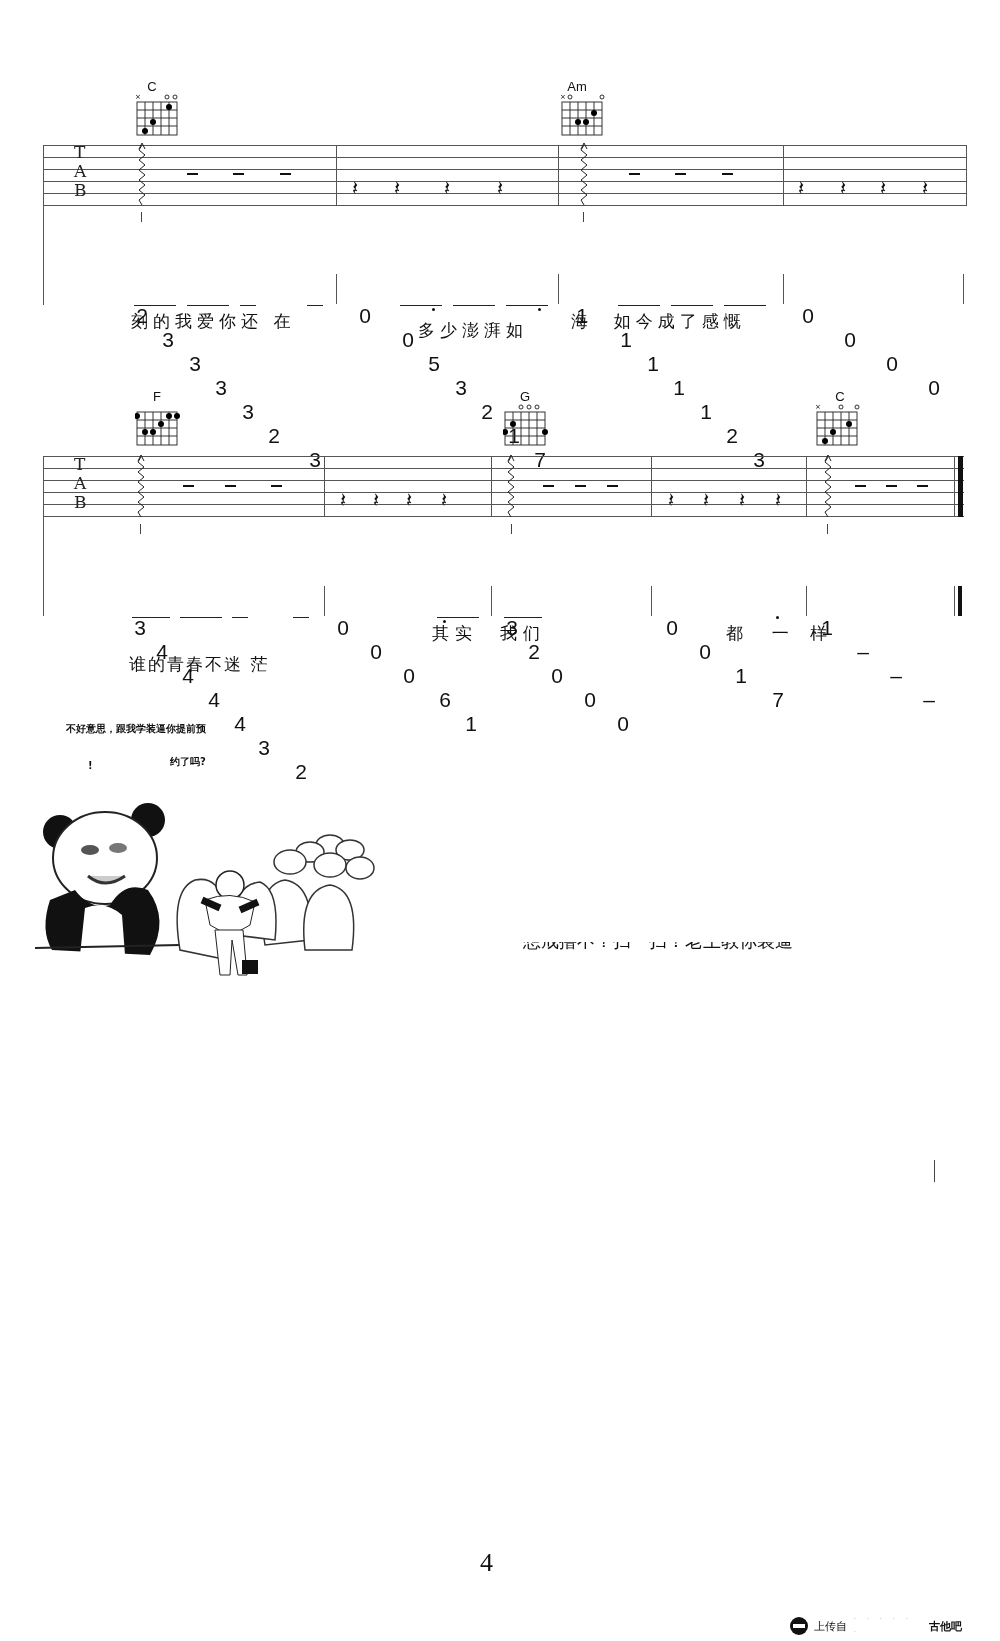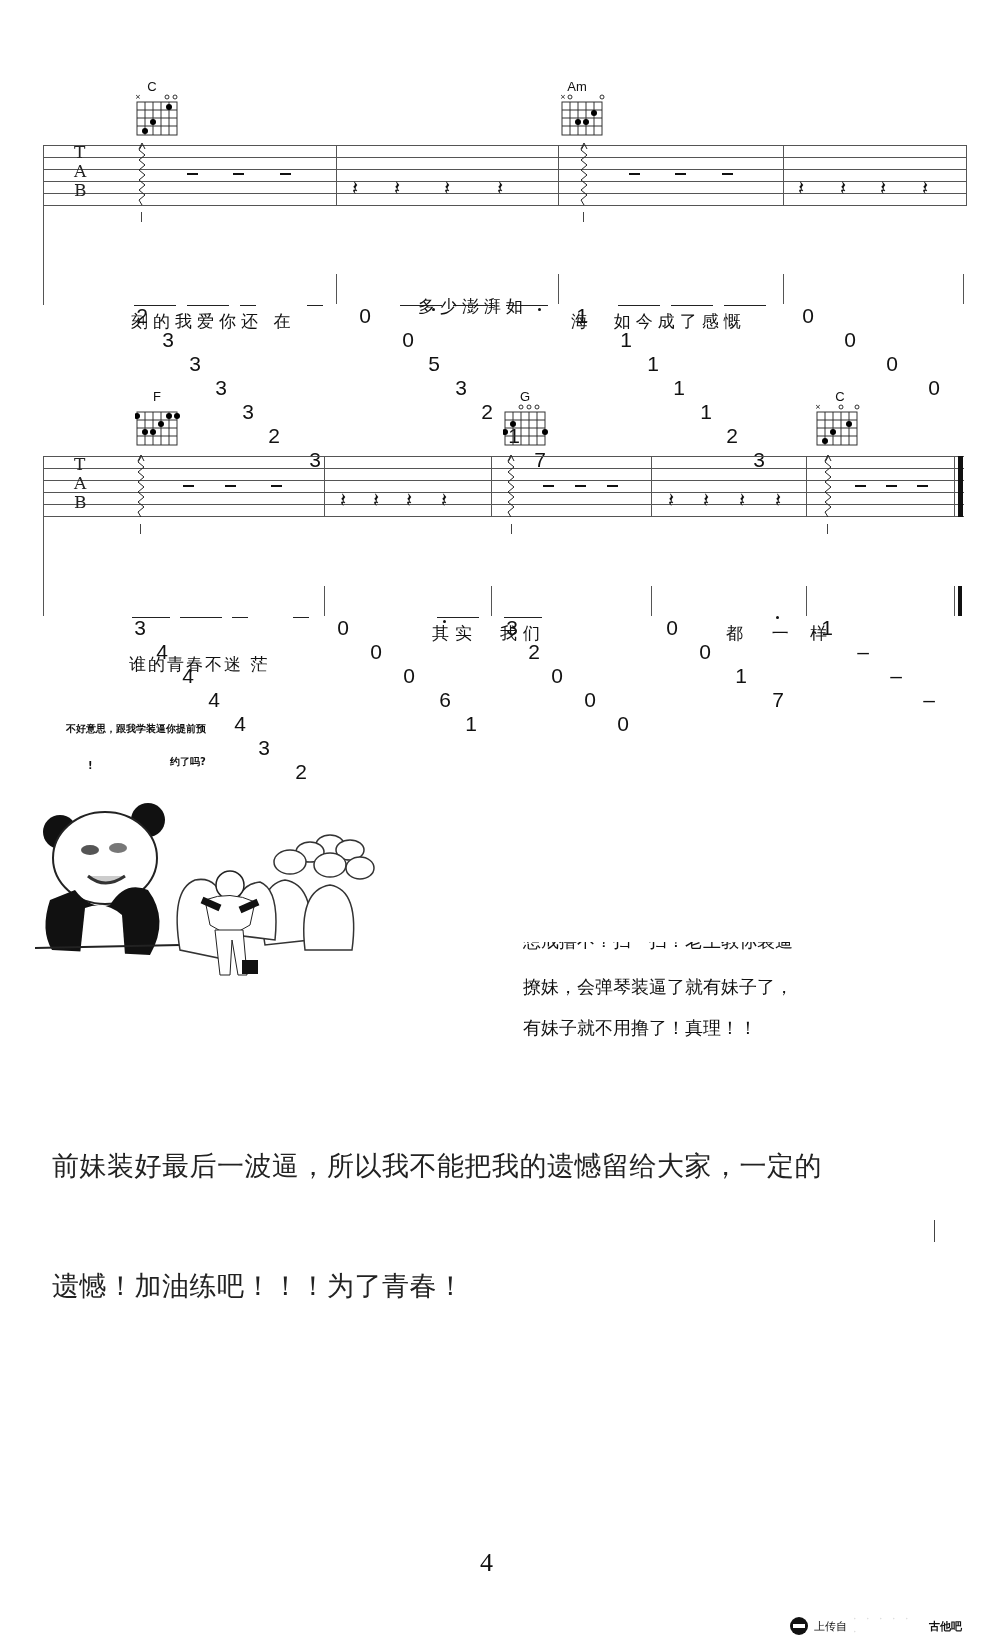--- a/index.html
+++ b/index.html
@@ -165,21 +165,21 @@
   <div class="ul" style="left:724px;width:42px;top:305px;"></div>
 
   <div class="notes" style="left:0;top:280px;">
     <span class="note" style="left:800px;">0</span>
     <span class="note" style="left:842px;">0</span>
     <span class="note" style="left:884px;">0</span>
     <span class="note" style="left:926px;">0</span>
   </div>
 
   <div class="lyric" style="left:131px;top:311px;letter-spacing:5px;">刻的我爱你还 在</div>
-  <div class="lyric" style="left:418px;top:296px;letter-spacing:5px;">多少澎湃如</div>
+  <div class="lyric" style="left:418px;top:320px;letter-spacing:5px;">多少澎湃如</div>
   <div class="lyric" style="left:571px;top:311px;letter-spacing:5px;">海  如今成了感慨</div>
 </div>
 
 <div class="system" style="top:0;height:650px;">
   <div class="chord" style="left:127px;top:390px;">
     <div class="chord-name">F</div>
     <svg class="fretbox" style="left:8px;top:13px;width:48px;height:46px;" viewBox="0 0 48 46">
       <g stroke="#333" stroke-width="1" fill="none">
           <rect x="2" y="9" width="40" height="33"></rect>
           <line x1="10" y1="9" x2="10" y2="42"></line>
@@ -387,30 +387,26 @@
     <path d="M172 110 L190 118 M228 112 L210 120" stroke="#111" stroke-width="7"></path>
     <path d="M185 140 L190 185 L200 185 L202 150 L208 185 L217 185 L213 140 Z" fill="#fff" stroke="#222"></path>
     <rect x="212" y="170" width="16" height="14" fill="#111"></rect>
   </svg>
 </div>
 
 <div class="abs" style="left:523px;top:930px;width:400px;height:130px;">
   <div class="abs" style="left:0;top:12px;width:400px;height:16px;overflow:hidden;">
     <div class="promo" style="left:0;top:-18px;">想戒撸不？扫一扫！老王教你装逼</div>
   </div>
-  <div class="promo" style="left:0;top:40px;">撩妹，会弹琴装逼了就有妹子了，</div>
-  <div class="promo" style="left:0;top:81px;">有妹子就不用撸了！真理！！</div>
 </div>
 
 <div class="para" style="top:1136px;">
-  <div style="letter-spacing:0.5px;">前妹装好最后一波逼，所以我不能把我的遗憾留给大家，一定的</div>
   <div style="height:60px;position:relative;">
     <div class="abs" style="left:882px;top:24px;width:1px;height:22px;background:#444;"></div>
   </div>
-  <div style="letter-spacing:0.5px;">遗憾！加油练吧！！！为了青春！</div>
 </div>
 
 <div class="pageno">4</div>
 
 <div class="footer">
   <span class="footer-logo"></span>
   <span>上传自</span>
   <span style="width:70px;display:inline-block;color:#ddd;letter-spacing:3px;">· · · · · ·</span>
   <span style="font-weight:bold;">古他吧</span>
 </div>

